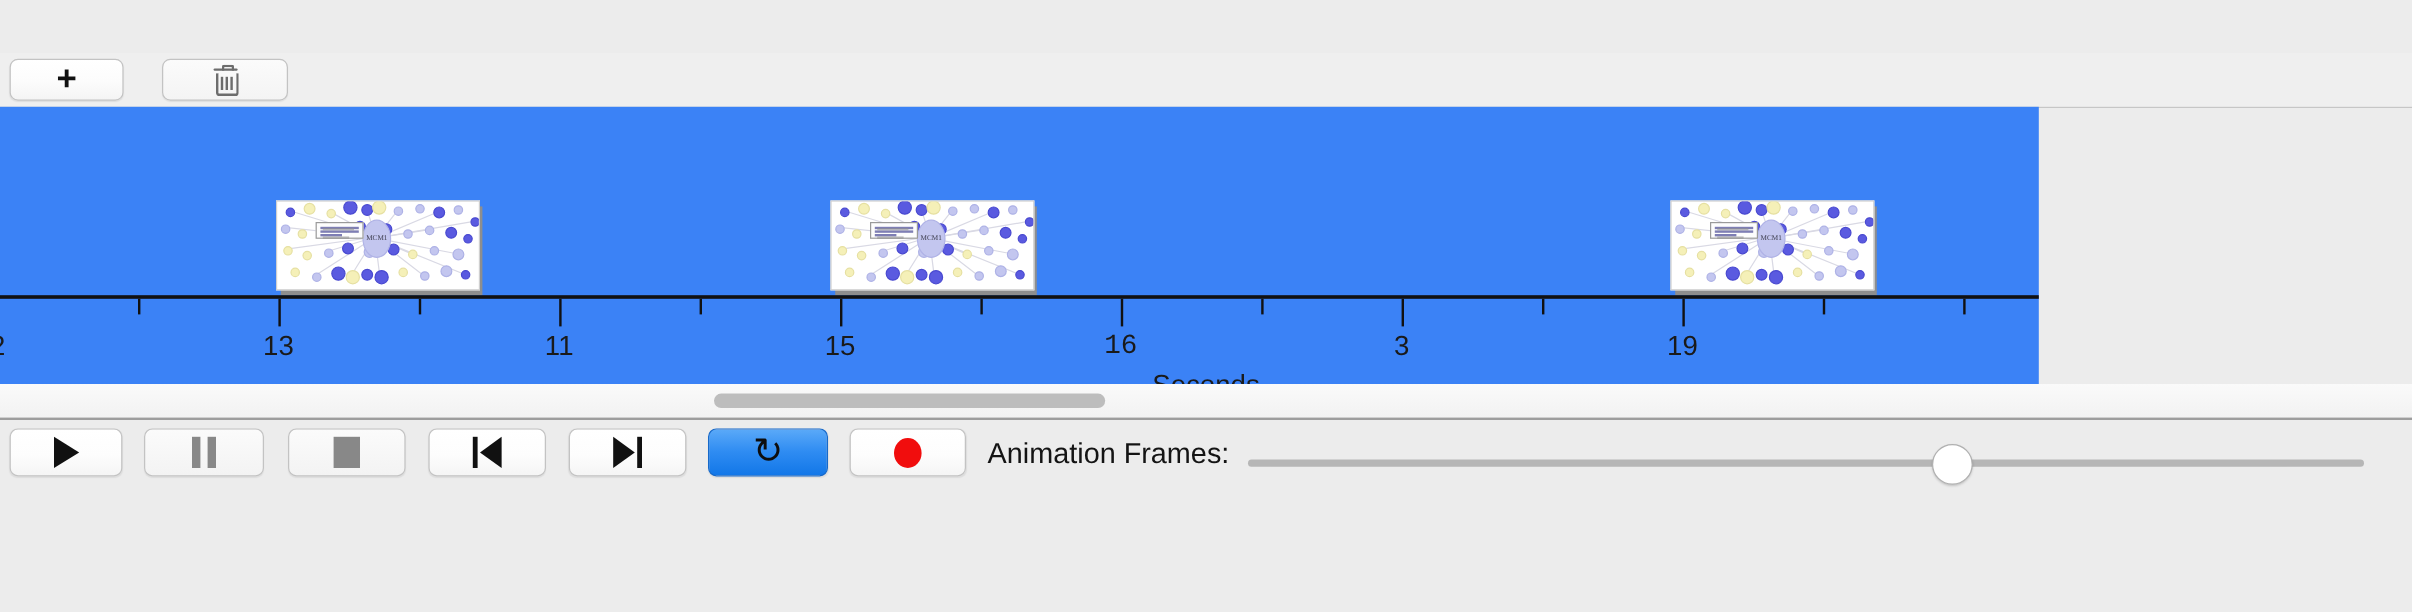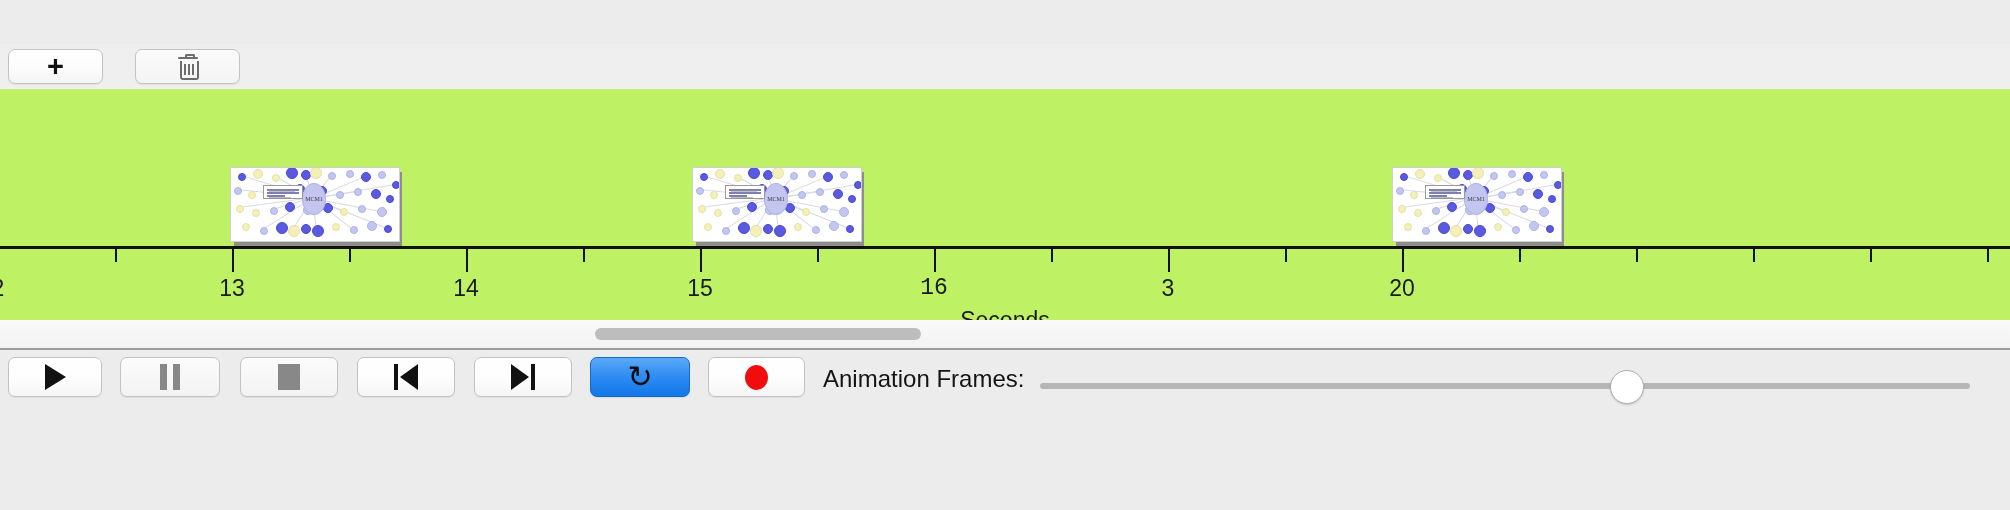--- a/index.html
+++ b/index.html
@@ -59,22 +59,22 @@
 
   .trash{position:relative;width:20px;height:24px;}
   .trash .lid{position:absolute;left:0;top:2px;width:20px;height:2.5px;background:#6d6d6d;border-radius:1px;}
   .trash .handle{position:absolute;left:7px;top:-1px;width:6px;height:3px;border:2px solid #6d6d6d;border-bottom:none;border-radius:2px 2px 0 0;}
   .trash .body{position:absolute;left:2.5px;top:6px;width:15px;height:17px;border:2px solid #6d6d6d;border-top:none;border-radius:0 0 3px 3px;}
   .trash .bar{position:absolute;top:9px;width:2px;height:11px;background:#6d6d6d;}
   .trash .b1{left:6px;} .trash .b2{left:10px;} .trash .b3{left:14px;}
 
   
   .timeline{
-    position:absolute;left:0;top:89px;width:2010px;height:231px;
-    background:#bef264;border-bottom:1px solid #cfcfcf;overflow:hidden;
+    position:absolute;left:0;top:89px;width:1699px;height:231px;
+    background:#3b82f6;border-bottom:1px solid #cfcfcf;overflow:hidden;
   }
   
   .frame{position:absolute;top:78px;width:170px;height:76px;}
   .frame .shadow{position:absolute;left:4px;top:5px;width:168px;height:74px;background:#8e8e8e;}
   .frame .paper{
     position:absolute;left:0;top:0;width:168px;height:73px;
     background:#ffffff;border:1px solid #cfcfcf;overflow:hidden;
   }
   .node{position:absolute;border-radius:50%;}
   .edge{position:absolute;background:#d9d9e4;height:1px;transform-origin:0 0;}
@@ -399,29 +399,29 @@
             <span class="tiny" style="left: 38px; top: 29px; width: 22px;"></span>
           </div>
         </div>
       </div>
     <div class="axis-line"></div>
     <div id="ticks-layer">
         <div class="tick-label" style="left: -2px;">2</div>
         <div class="tick major" style="left: 232px;"></div>
         <div class="tick-label" style="left: 232px;">13</div>
         <div class="tick major" style="left: 466px;"></div>
-        <div class="tick-label" style="left: 466px;">14</div>
+        <div class="tick-label" style="left: 466px;">11</div>
         <div class="tick major" style="left: 700px;"></div>
         <div class="tick-label" style="left: 700px;">15</div>
         <div class="tick major" style="left: 934px;"></div>
         <div class="tick-label" style="left: 934px; font-family: Liberation Mono, monospace;">16</div>
         <div class="tick major" style="left: 1168px;"></div>
         <div class="tick-label" style="left: 1168px;">3</div>
         <div class="tick major" style="left: 1402px;"></div>
-        <div class="tick-label" style="left: 1402px;">20</div>
+        <div class="tick-label" style="left: 1402px;">19</div>
         <div class="tick minor" style="left: 115px;"></div>
         <div class="tick minor" style="left: 349px;"></div>
         <div class="tick minor" style="left: 583px;"></div>
         <div class="tick minor" style="left: 817px;"></div>
         <div class="tick minor" style="left: 1051px;"></div>
         <div class="tick minor" style="left: 1285px;"></div>
         <div class="tick minor" style="left: 1519px;"></div>
         <div class="tick minor" style="left: 1636px;"></div>
         <div class="tick minor" style="left: 1753px;"></div>
         <div class="tick minor" style="left: 1870px;"></div>

